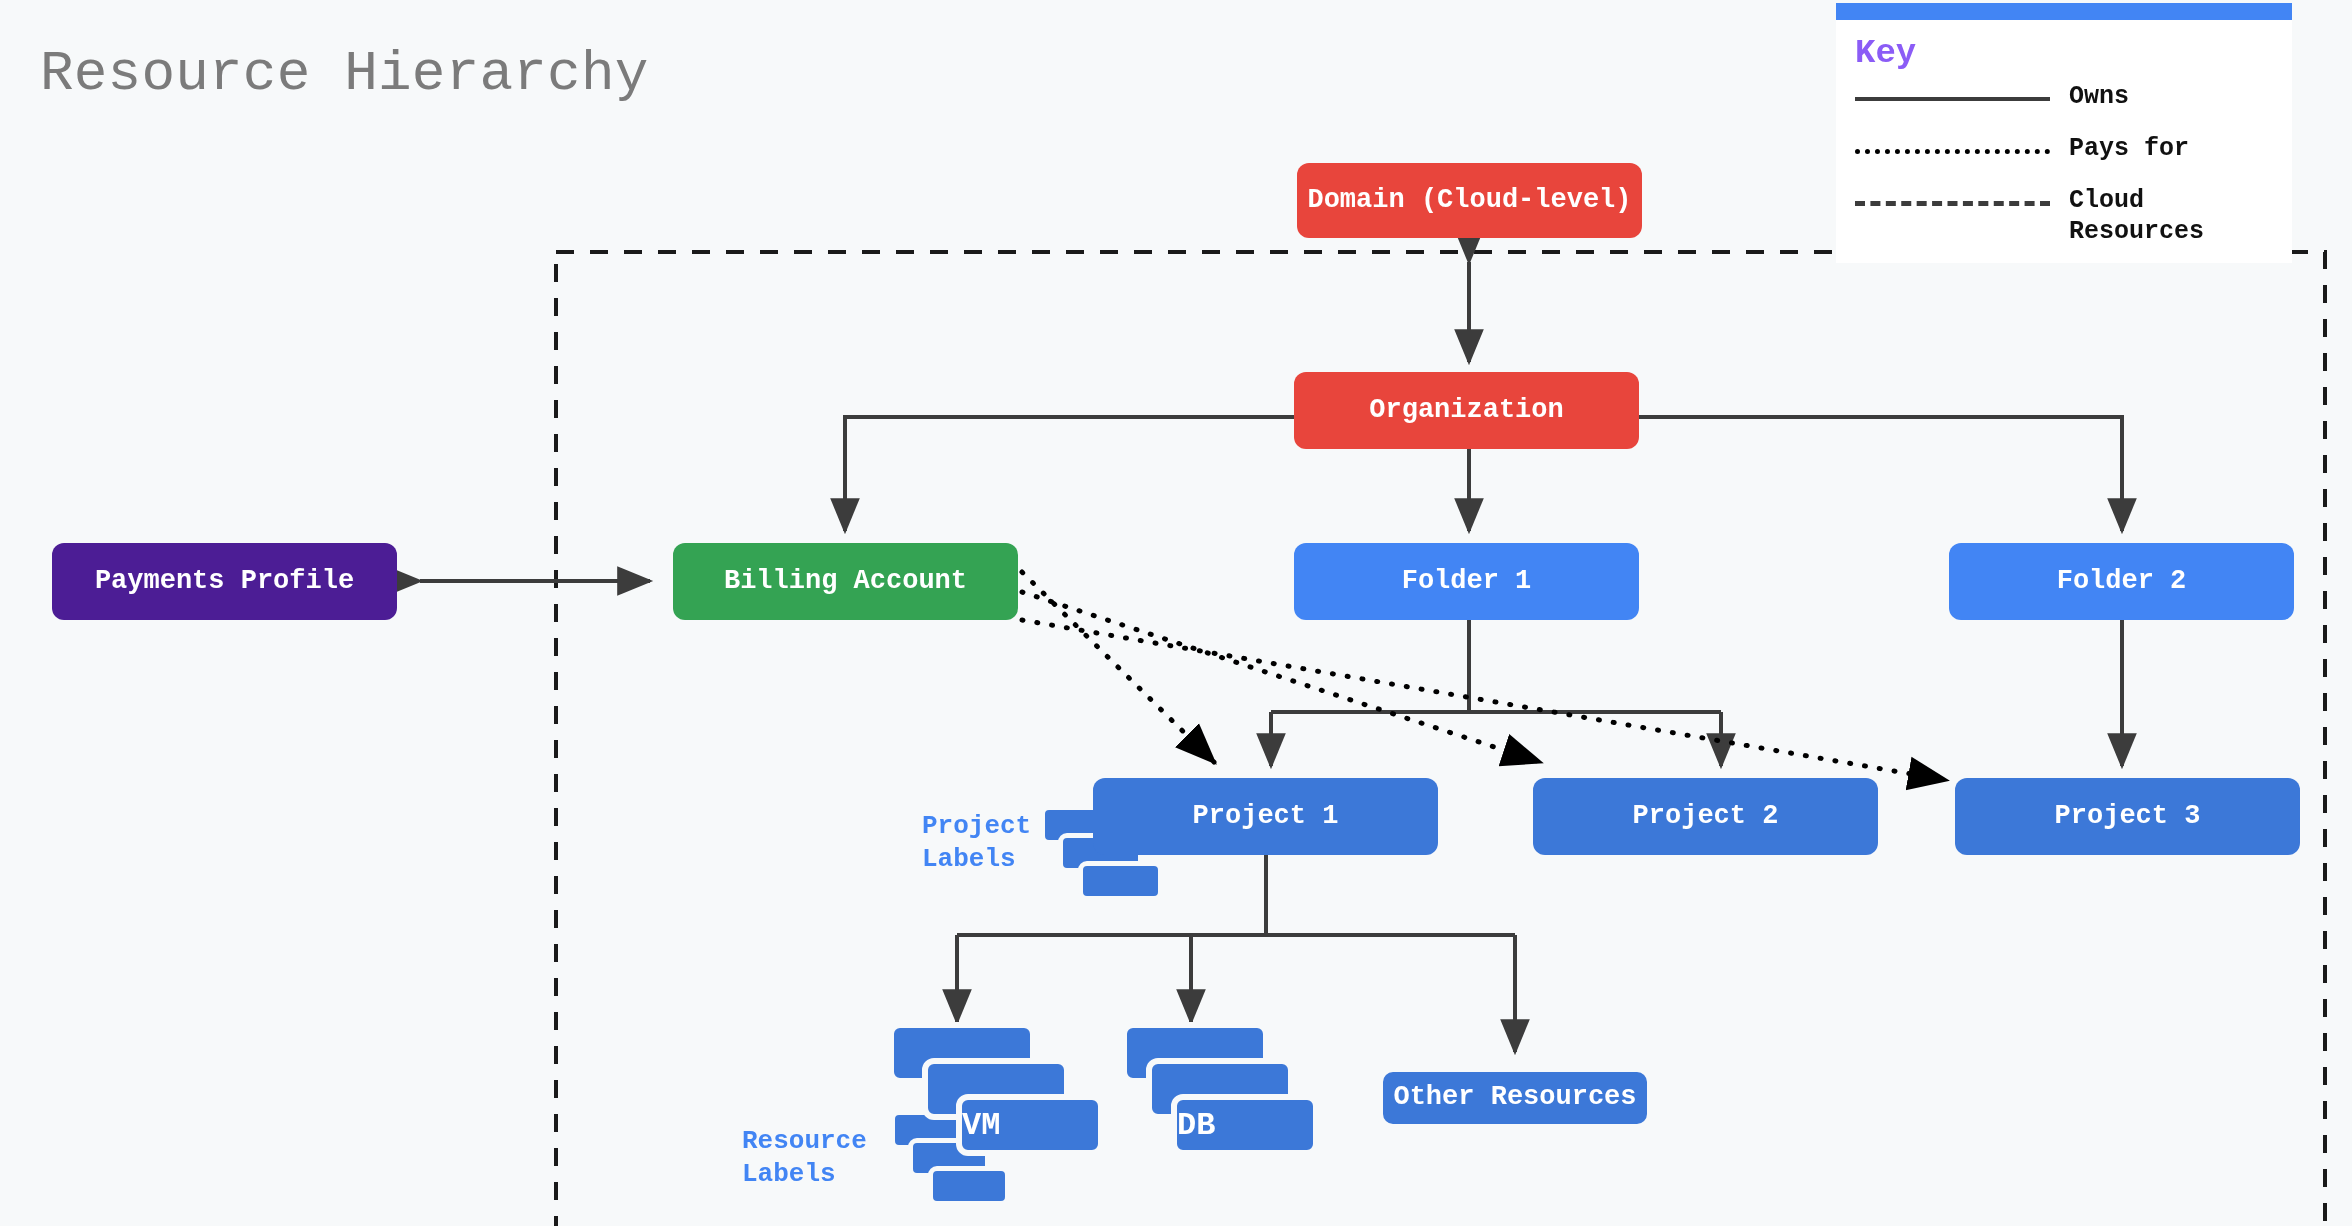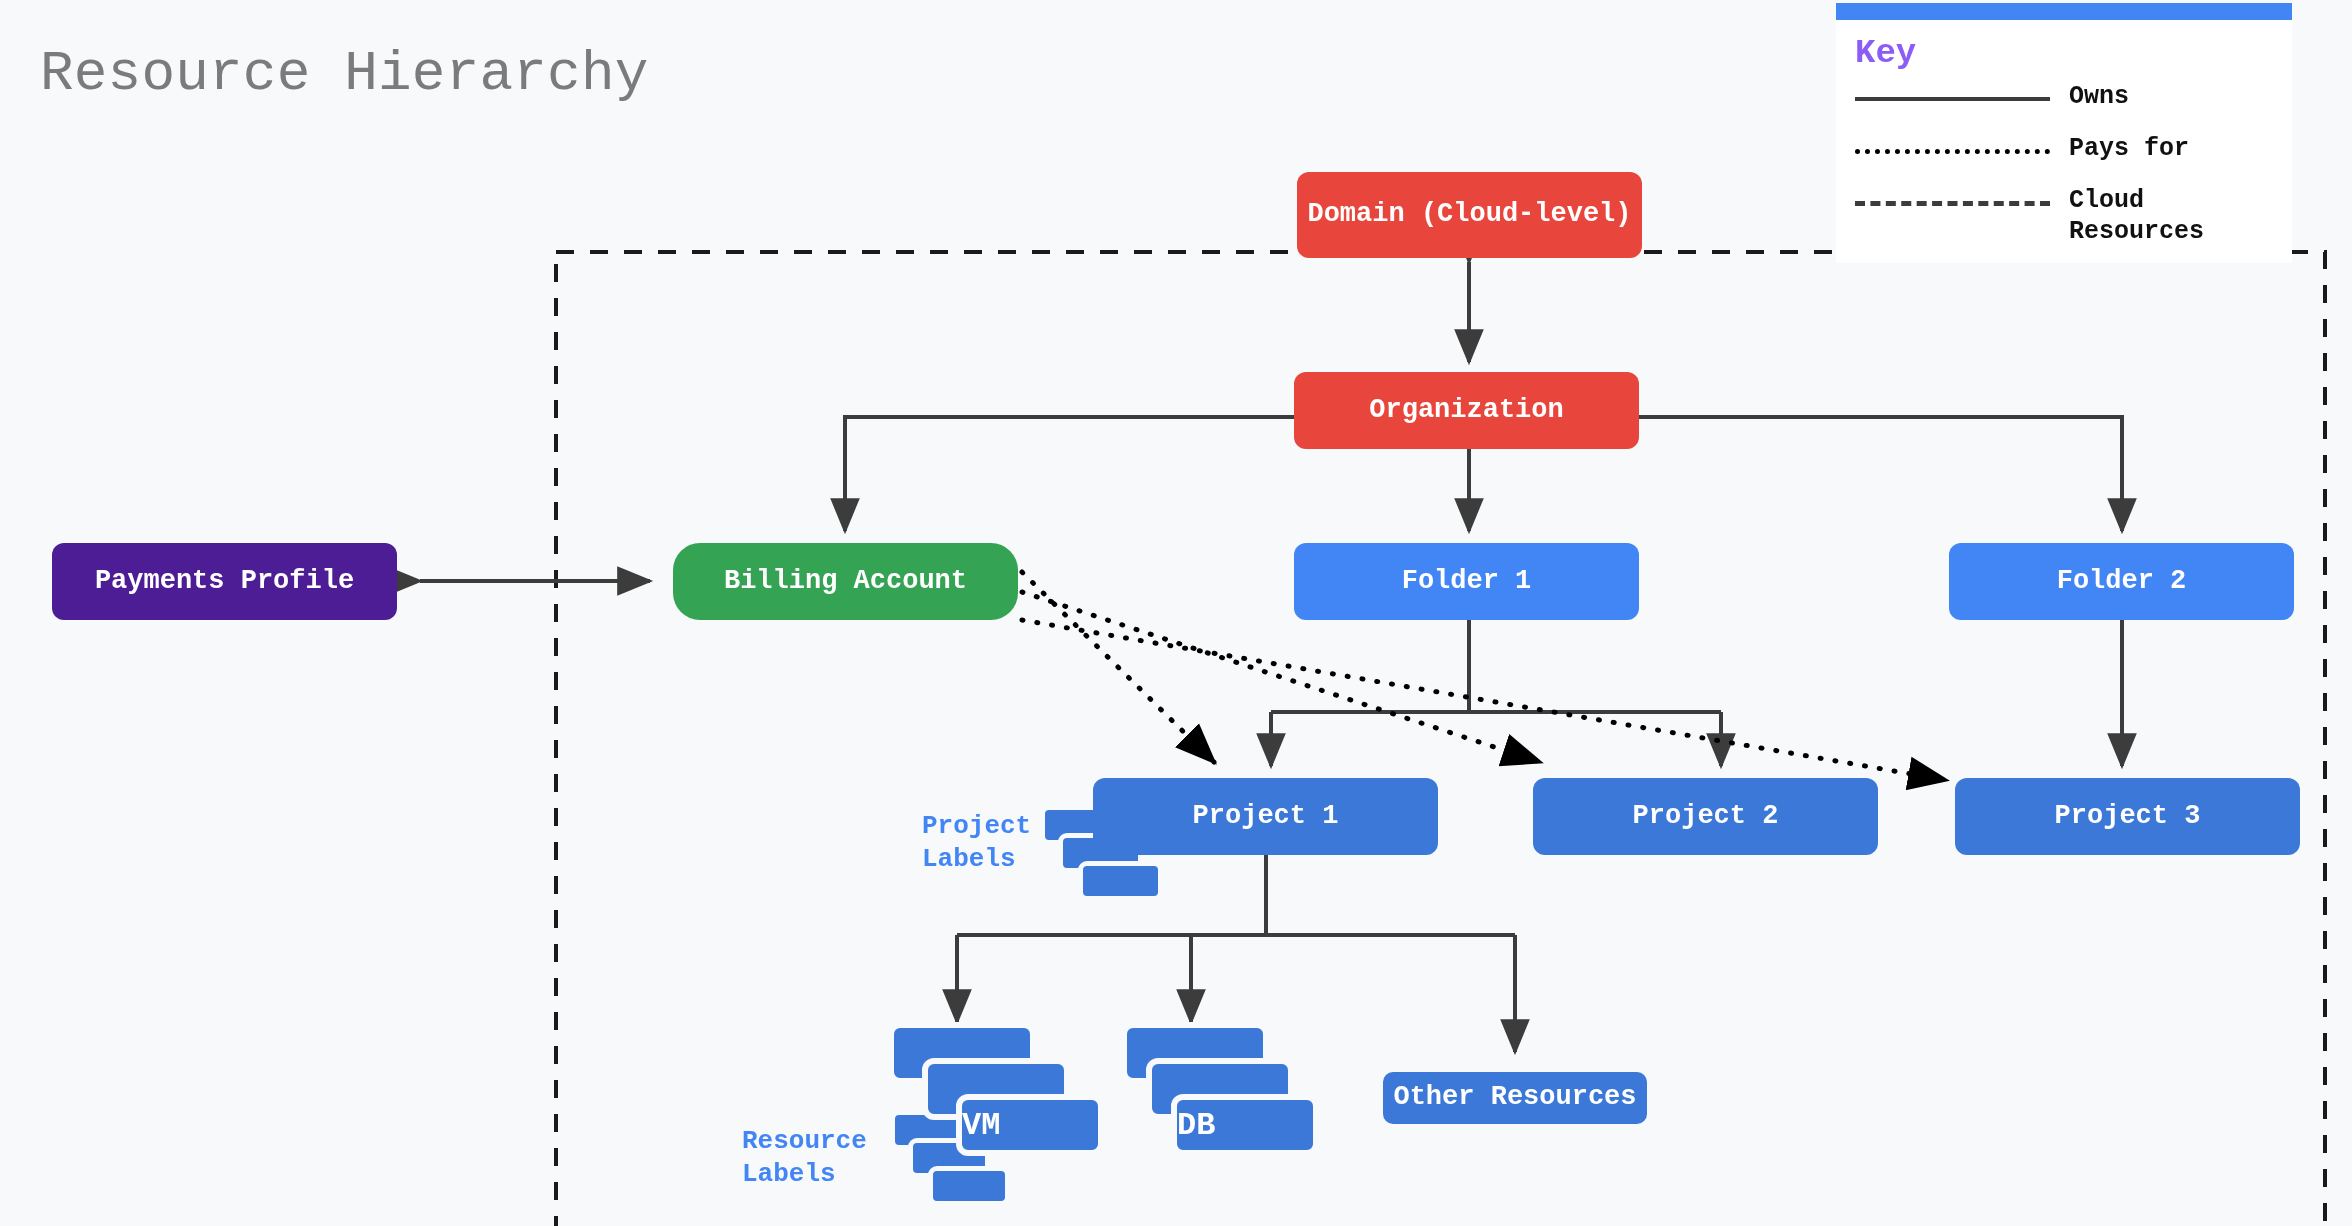--- a/index.html
+++ b/index.html
@@ -208,33 +208,33 @@
 
     <g>
       <path d="M1266,855 L1266,935" fill="none" stroke="#3c3c3c" stroke-width="4"></path>
       <path d="M957,935 L1515,935" fill="none" stroke="#3c3c3c" stroke-width="4"></path>
       <path d="M957,935 L957,1022" fill="none" stroke="#3c3c3c" stroke-width="4" marker-end="url(#arrow)"></path>
       <path d="M1191,935 L1191,1022" fill="none" stroke="#3c3c3c" stroke-width="4" marker-end="url(#arrow)"></path>
       <path d="M1515,935 L1515,1052" fill="none" stroke="#3c3c3c" stroke-width="4" marker-end="url(#arrow)"></path>
     </g>
   </svg>
 
-  <div class="node red" style="left:1297px; top:172px; width:345px; height:86px;">
+  <div class="node red" style="left:1297px; top:163px; width:345px; height:75px;">
     <span>Domain (Cloud-level)</span>
   </div>
 
   <div class="node red" style="left:1294px; top:372px; width:345px; height:77px;">
     <span>Organization</span>
   </div>
 
   <div class="node amber" style="left:52px; top:543px; width:345px; height:77px;">
     <span>Payments Profile</span>
   </div>
 
-  <div class="node green" style="left:673px; top:543px; width:345px; height:77px;border-radius:27px;">
+  <div class="node green" style="left:673px; top:543px; width:345px; height:77px;">
     <span>Billing Account</span>
   </div>
 
   <div class="node blue" style="left:1294px; top:543px; width:345px; height:77px;">
     <span>Folder 1</span>
   </div>
 
   <div class="node blue" style="left:1949px; top:543px; width:345px; height:77px;">
     <span>Folder 2</span>
   </div>

